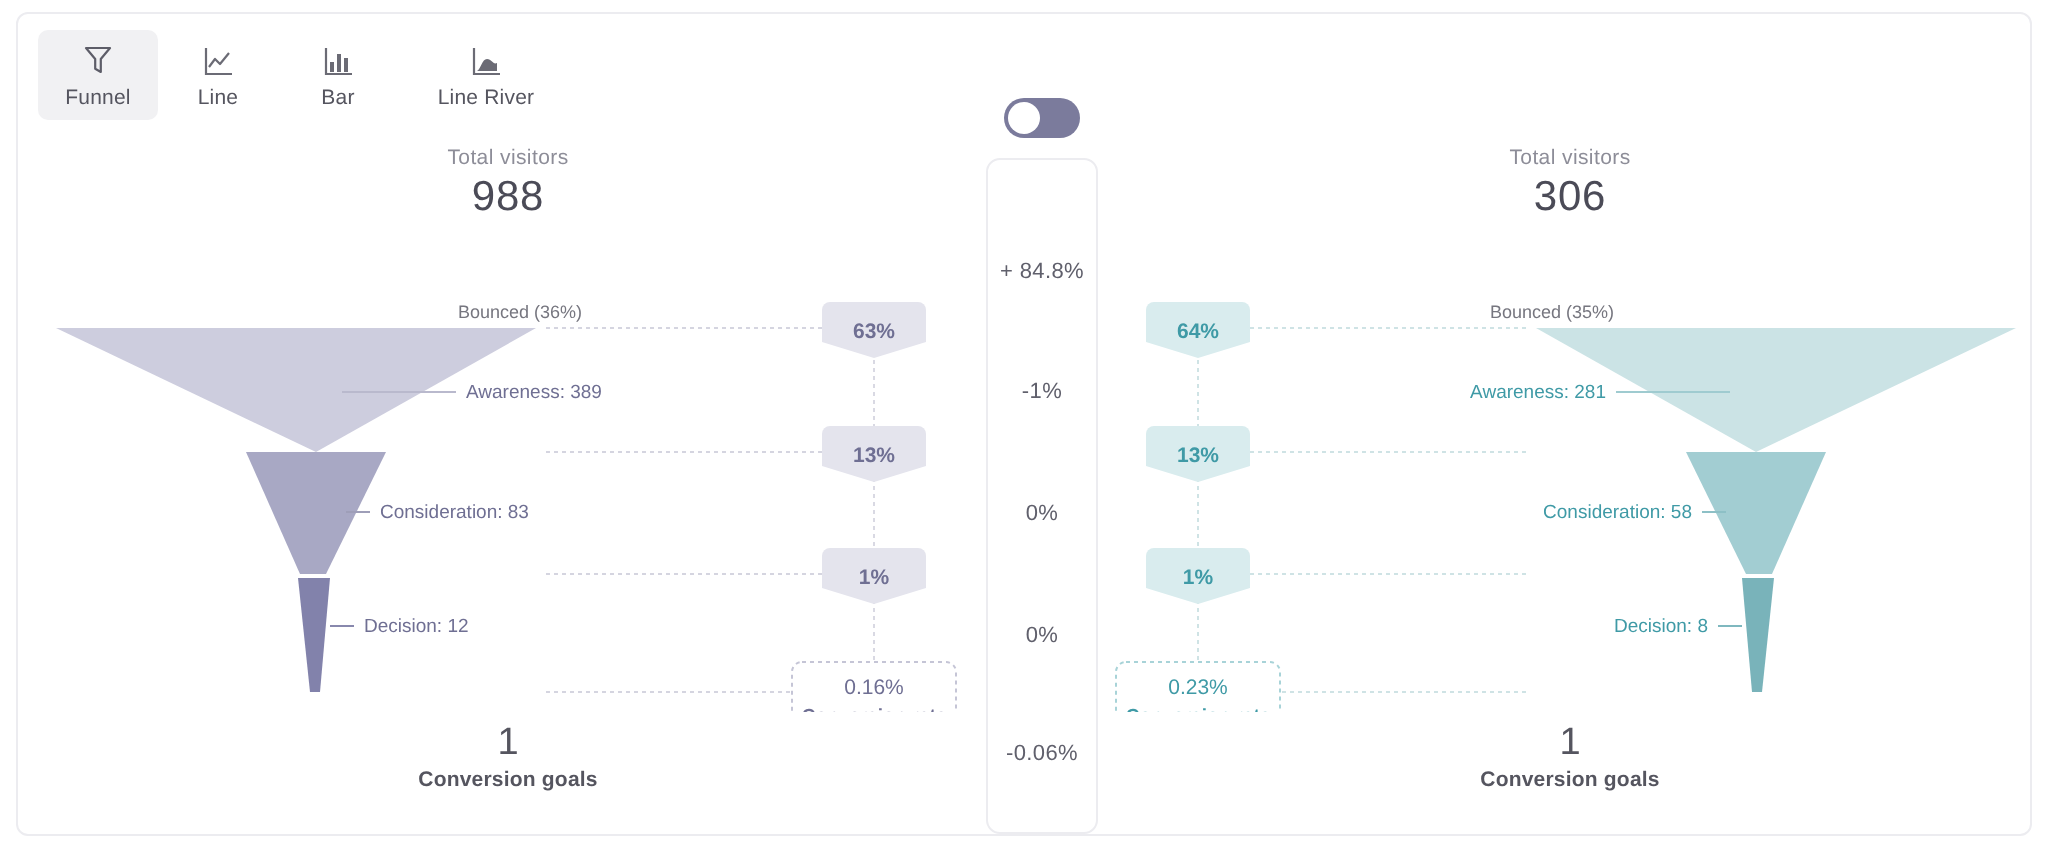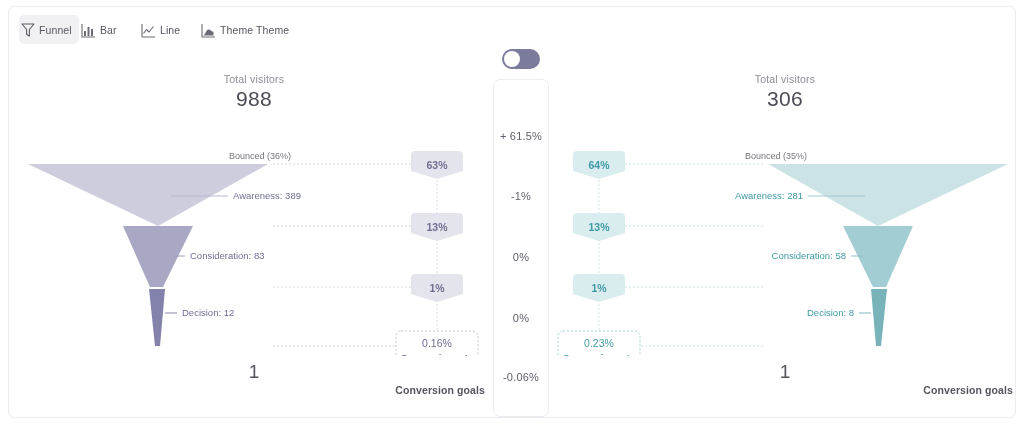--- a/index.html
+++ b/index.html
@@ -2,34 +2,34 @@
 <html><head>
 <meta charset="utf-8">
 <style>
   html,body{margin:0;padding:0;background:#ffffff;}
   body{width:1024px;height:424px;font-family:"Liberation Sans",sans-serif;-webkit-font-smoothing:antialiased;}
   .page{position:relative;width:1024px;height:424px;box-sizing:border-box;}
   .card{position:absolute;left:8px;top:6px;width:1008px;height:412px;background:#fff;border:1px solid #ececf0;border-radius:6px;box-sizing:border-box;}
 
   
   .toolbar{position:absolute;left:10px;top:8px;display:flex;align-items:flex-start;gap:0px;}
-  .tool{width:56px;padding:6px 2px 5px;display:flex;flex-direction:row;align-items:center;gap:4px;border-radius:5px;cursor:pointer;}
+  .tool{width:56px;padding:6px 2px 5px;display:flex;flex-direction:column;align-items:center;gap:4px;border-radius:5px;cursor:pointer;}
   .tool.active{background:#f1f1f3;}
   .tool .ti{height:18px;display:flex;align-items:center;justify-content:center;color:#6b6b75;}
   .tool .tl{font-size:10.5px;color:#55555f;letter-spacing:.1px;white-space:nowrap;}
   .tool.wide{width:84px;}
 
   
   .pane{position:absolute;top:54px;height:350px;}
   .pane-left{left:14px;width:462px;}
   .pane-right{left:548px;width:456px;}
   .tv-label{position:absolute;top:12px;width:100%;text-align:center;font-size:10.5px;color:#8d8d98;letter-spacing:.2px;}
   .tv-value{position:absolute;top:26px;width:100%;text-align:center;font-size:21px;color:#4b4b57;letter-spacing:.4px;}
   .cg-value{position:absolute;top:300px;width:100%;text-align:center;font-size:19px;color:#55555f;}
-  .cg-label{position:absolute;top:323px;width:100%;text-align:right;font-size:10.5px;font-weight:bold;color:#55555f;letter-spacing:.1px;}
+  .cg-label{position:absolute;top:323px;width:100%;text-align:center;font-size:10.5px;font-weight:bold;color:#55555f;letter-spacing:.1px;}
   .fsvg{position:absolute;left:0;top:60px;}
 
   
   .center{position:absolute;left:484px;top:42px;width:56px;}
   .toggle{position:relative;margin:0 auto;width:38px;height:20px;border-radius:10px;background:#7b7b9c;cursor:pointer;}
   .toggle .knob{position:absolute;left:2px;top:2px;width:16px;height:16px;border-radius:50%;background:#fff;}
   .cpanel{position:relative;margin-top:10px;width:56px;height:338px;background:#fff;border:1px solid #ececf0;border-radius:7px;box-sizing:border-box;}
   .cdelta{position:absolute;width:100%;text-align:center;font-size:11px;color:#60606c;letter-spacing:.2px;}
 
   .svgtext{font-family:"Liberation Sans",sans-serif;}
@@ -46,44 +46,44 @@
           <svg width="14" height="15" viewBox="0 0 14 15">
               <path d="M1 1h12l-4.6 5.5V13L5.6 11.4V6.5z" fill="none" stroke="#5d5d68" stroke-width="1.1" stroke-linejoin="round"></path>
             </svg>
         </span>
         <span class="tl">Funnel</span>
       </div>
       <div class="tool">
         <span class="ti">
           <svg width="15" height="15" viewBox="0 0 15 15">
               <path d="M1 1v13h13" fill="none" stroke="#6b6b75" stroke-width="1.1"></path>
+              <path d="M2.5 10.5L5.5 6.5 8 9 12.5 3.5" fill="none" stroke="#6b6b75" stroke-width="1.1" stroke-linejoin="round"></path>
+            </svg>
+        </span>
+        <span class="tl">Line</span>
+      </div>
+      <div class="tool">
+        <span class="ti">
+          <svg width="15" height="15" viewBox="0 0 15 15">
+              <path d="M1 1v13h13" fill="none" stroke="#6b6b75" stroke-width="1.1"></path>
               <rect x="3" y="8" width="2" height="5" fill="#6b6b75"></rect>
               <rect x="6.5" y="4" width="2" height="9" fill="#6b6b75"></rect>
               <rect x="10" y="6" width="2" height="7" fill="#6b6b75"></rect>
             </svg>
         </span>
         <span class="tl">Bar</span>
       </div>
-      <div class="tool">
-        <span class="ti">
-          <svg width="15" height="15" viewBox="0 0 15 15">
-              <path d="M1 1v13h13" fill="none" stroke="#6b6b75" stroke-width="1.1"></path>
-              <path d="M2.5 10.5L5.5 6.5 8 9 12.5 3.5" fill="none" stroke="#6b6b75" stroke-width="1.1" stroke-linejoin="round"></path>
-            </svg>
-        </span>
-        <span class="tl">Line</span>
-      </div>
       <div class="tool wide">
         <span class="ti">
           <svg width="15" height="15" viewBox="0 0 15 15">
               <path d="M1 1v13h13" fill="none" stroke="#6b6b75" stroke-width="1.1"></path>
               <path d="M2.5 12.5c2-1 2.5-6 5-6s3 3 5 2v4z" fill="#6b6b75"></path>
             </svg>
         </span>
-        <span class="tl">Theme Theme</span>
+        <span class="tl">Line River</span>
       </div>
     </div>
 
     <div class="pane pane-left">
       <div class="tv-label">Total visitors</div>
       <div class="tv-value">988</div>
 
       <svg class="fsvg" width="462" height="235" viewBox="0 0 462 235">
 
         <line x1="250" y1="43" x2="400" y2="43" stroke="#d5d5e0" stroke-width="1" stroke-dasharray="2 2"></line>
@@ -130,21 +130,21 @@
 
       <div class="cg-value">1</div>
       <div class="cg-label">Conversion goals</div>
     </div>
 
     <div class="center">
       <div class="toggle">
         <div class="knob"></div>
       </div>
       <div class="cpanel">
-        <div class="cdelta" style="top:50px">+ 61.5%</div>
+        <div class="cdelta" style="top:50px">+ 84.8%</div>
         <div class="cdelta" style="top:110px">-1%</div>
         <div class="cdelta" style="top:171px">0%</div>
         <div class="cdelta" style="top:232px">0%</div>
         <div class="cdelta" style="top:291px">-0.06%</div>
       </div>
     </div>
 
     <div class="pane pane-right">
       <div class="tv-label">Total visitors</div>
       <div class="tv-value">306</div>

